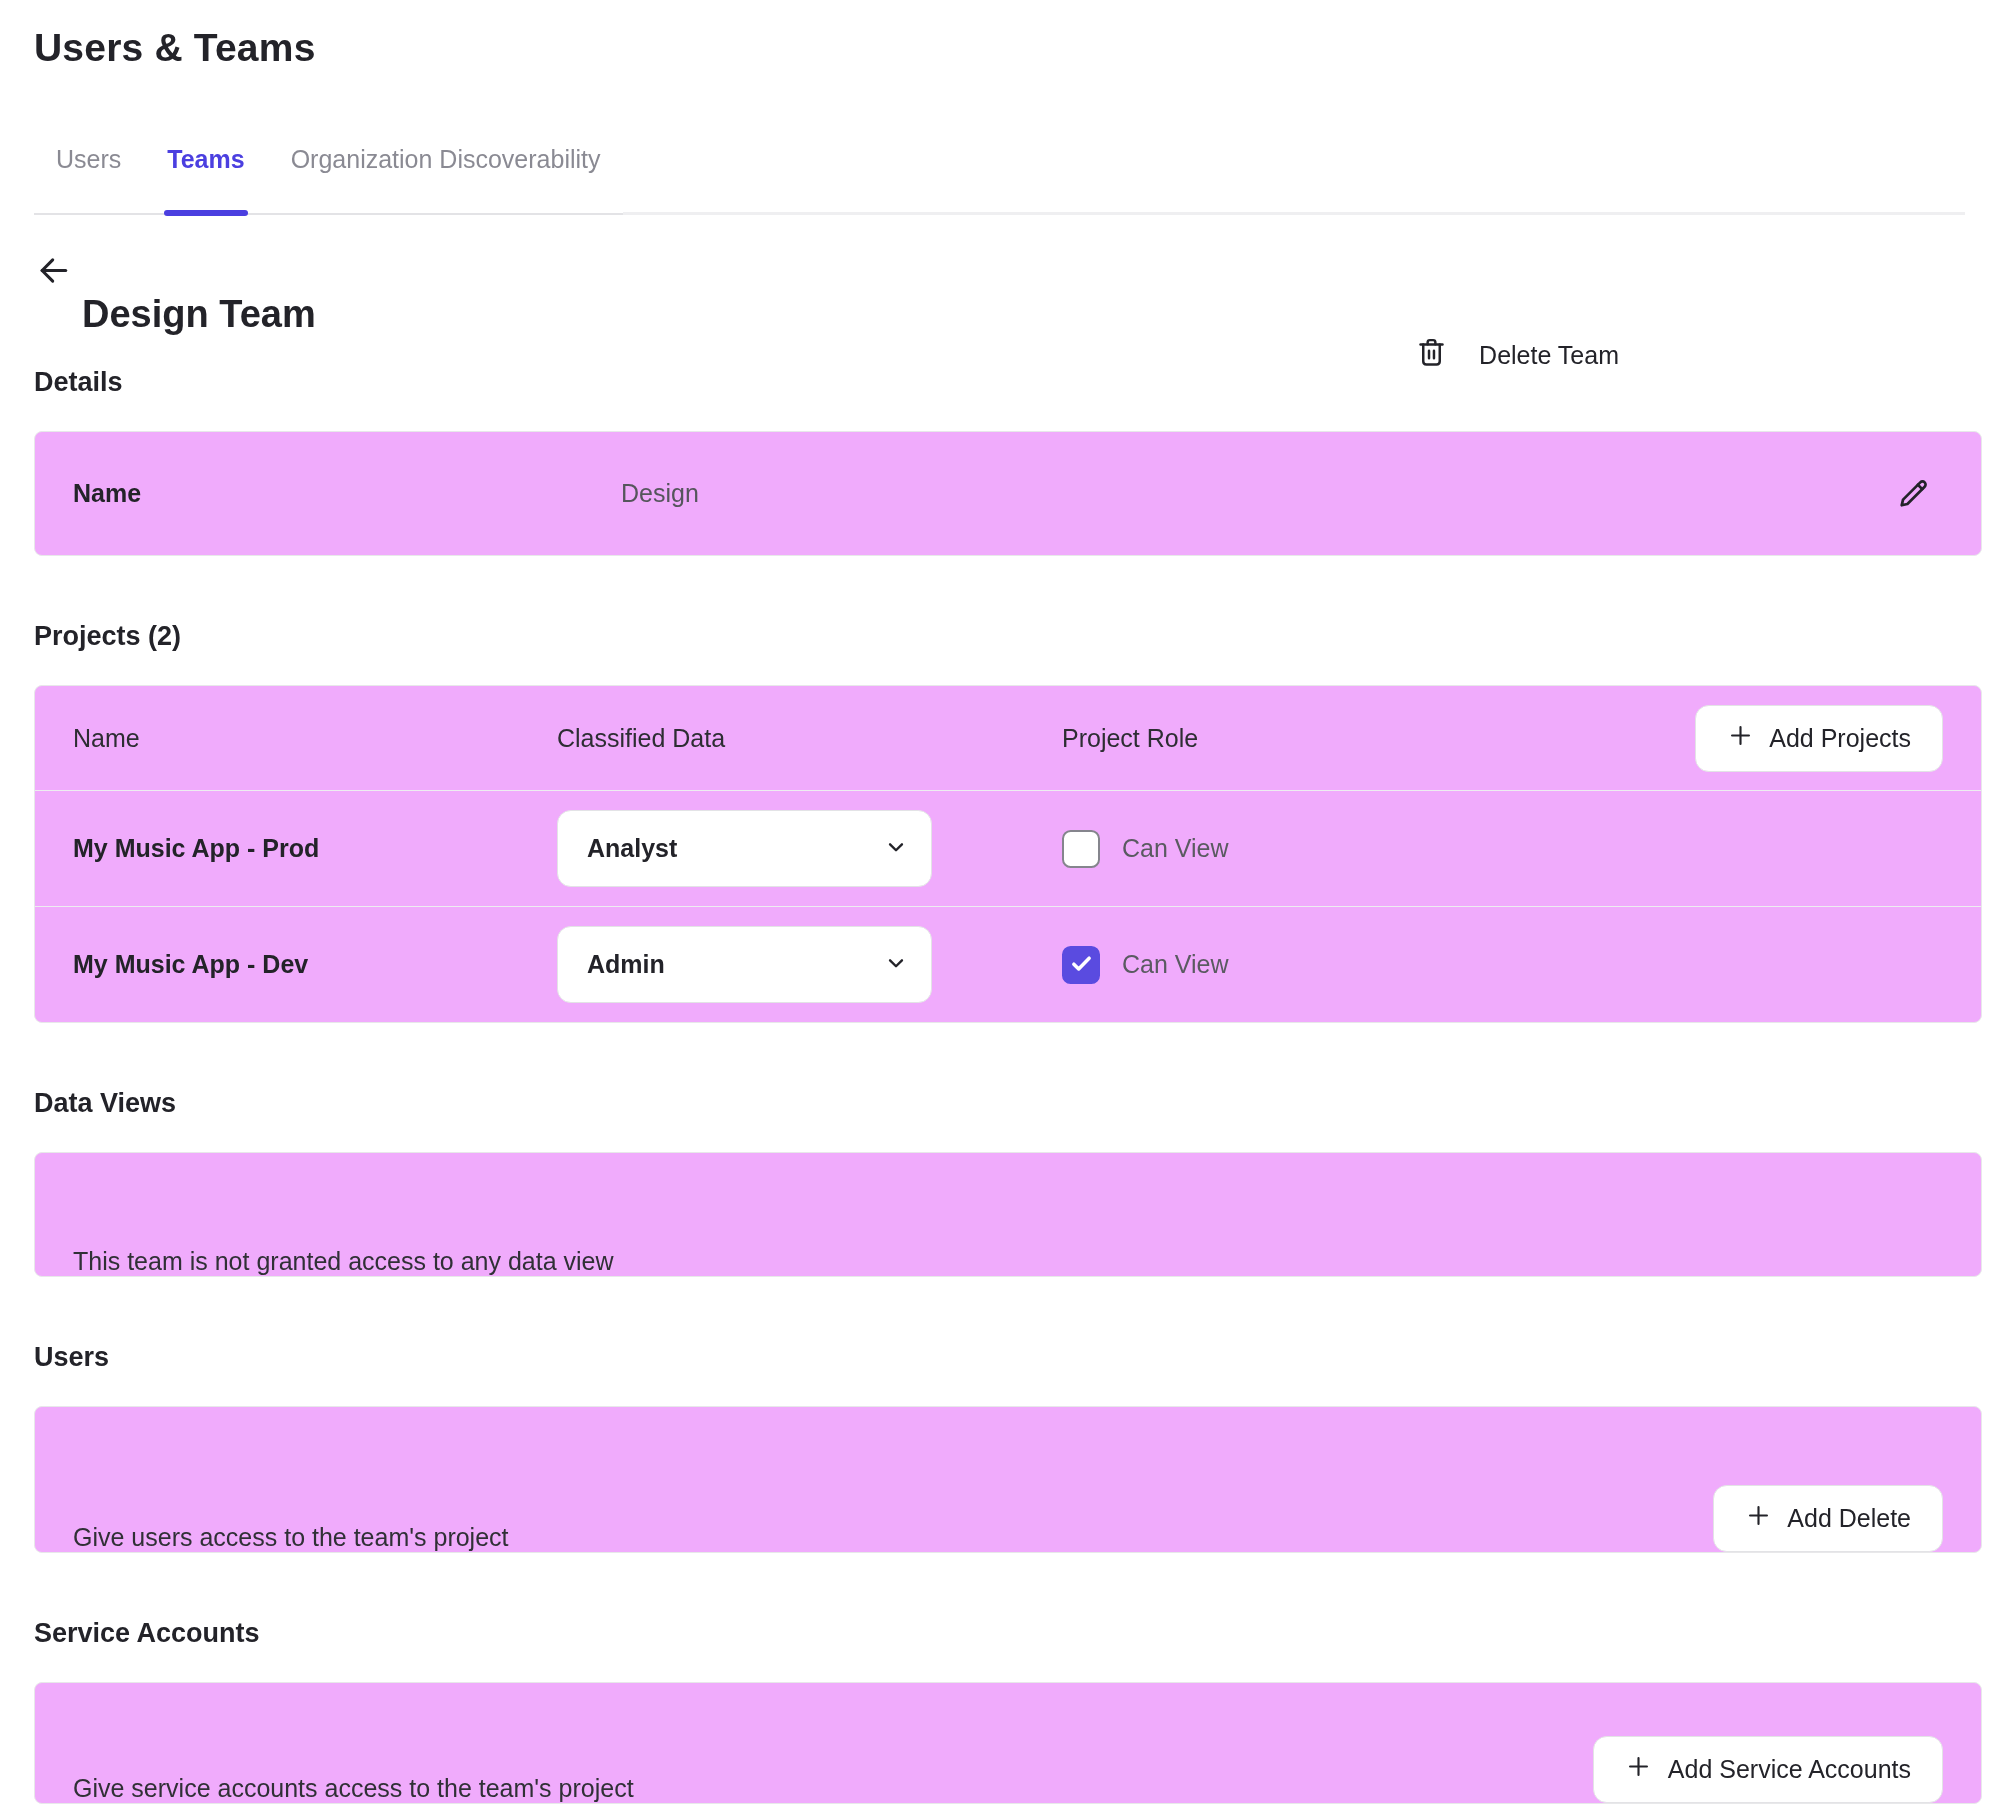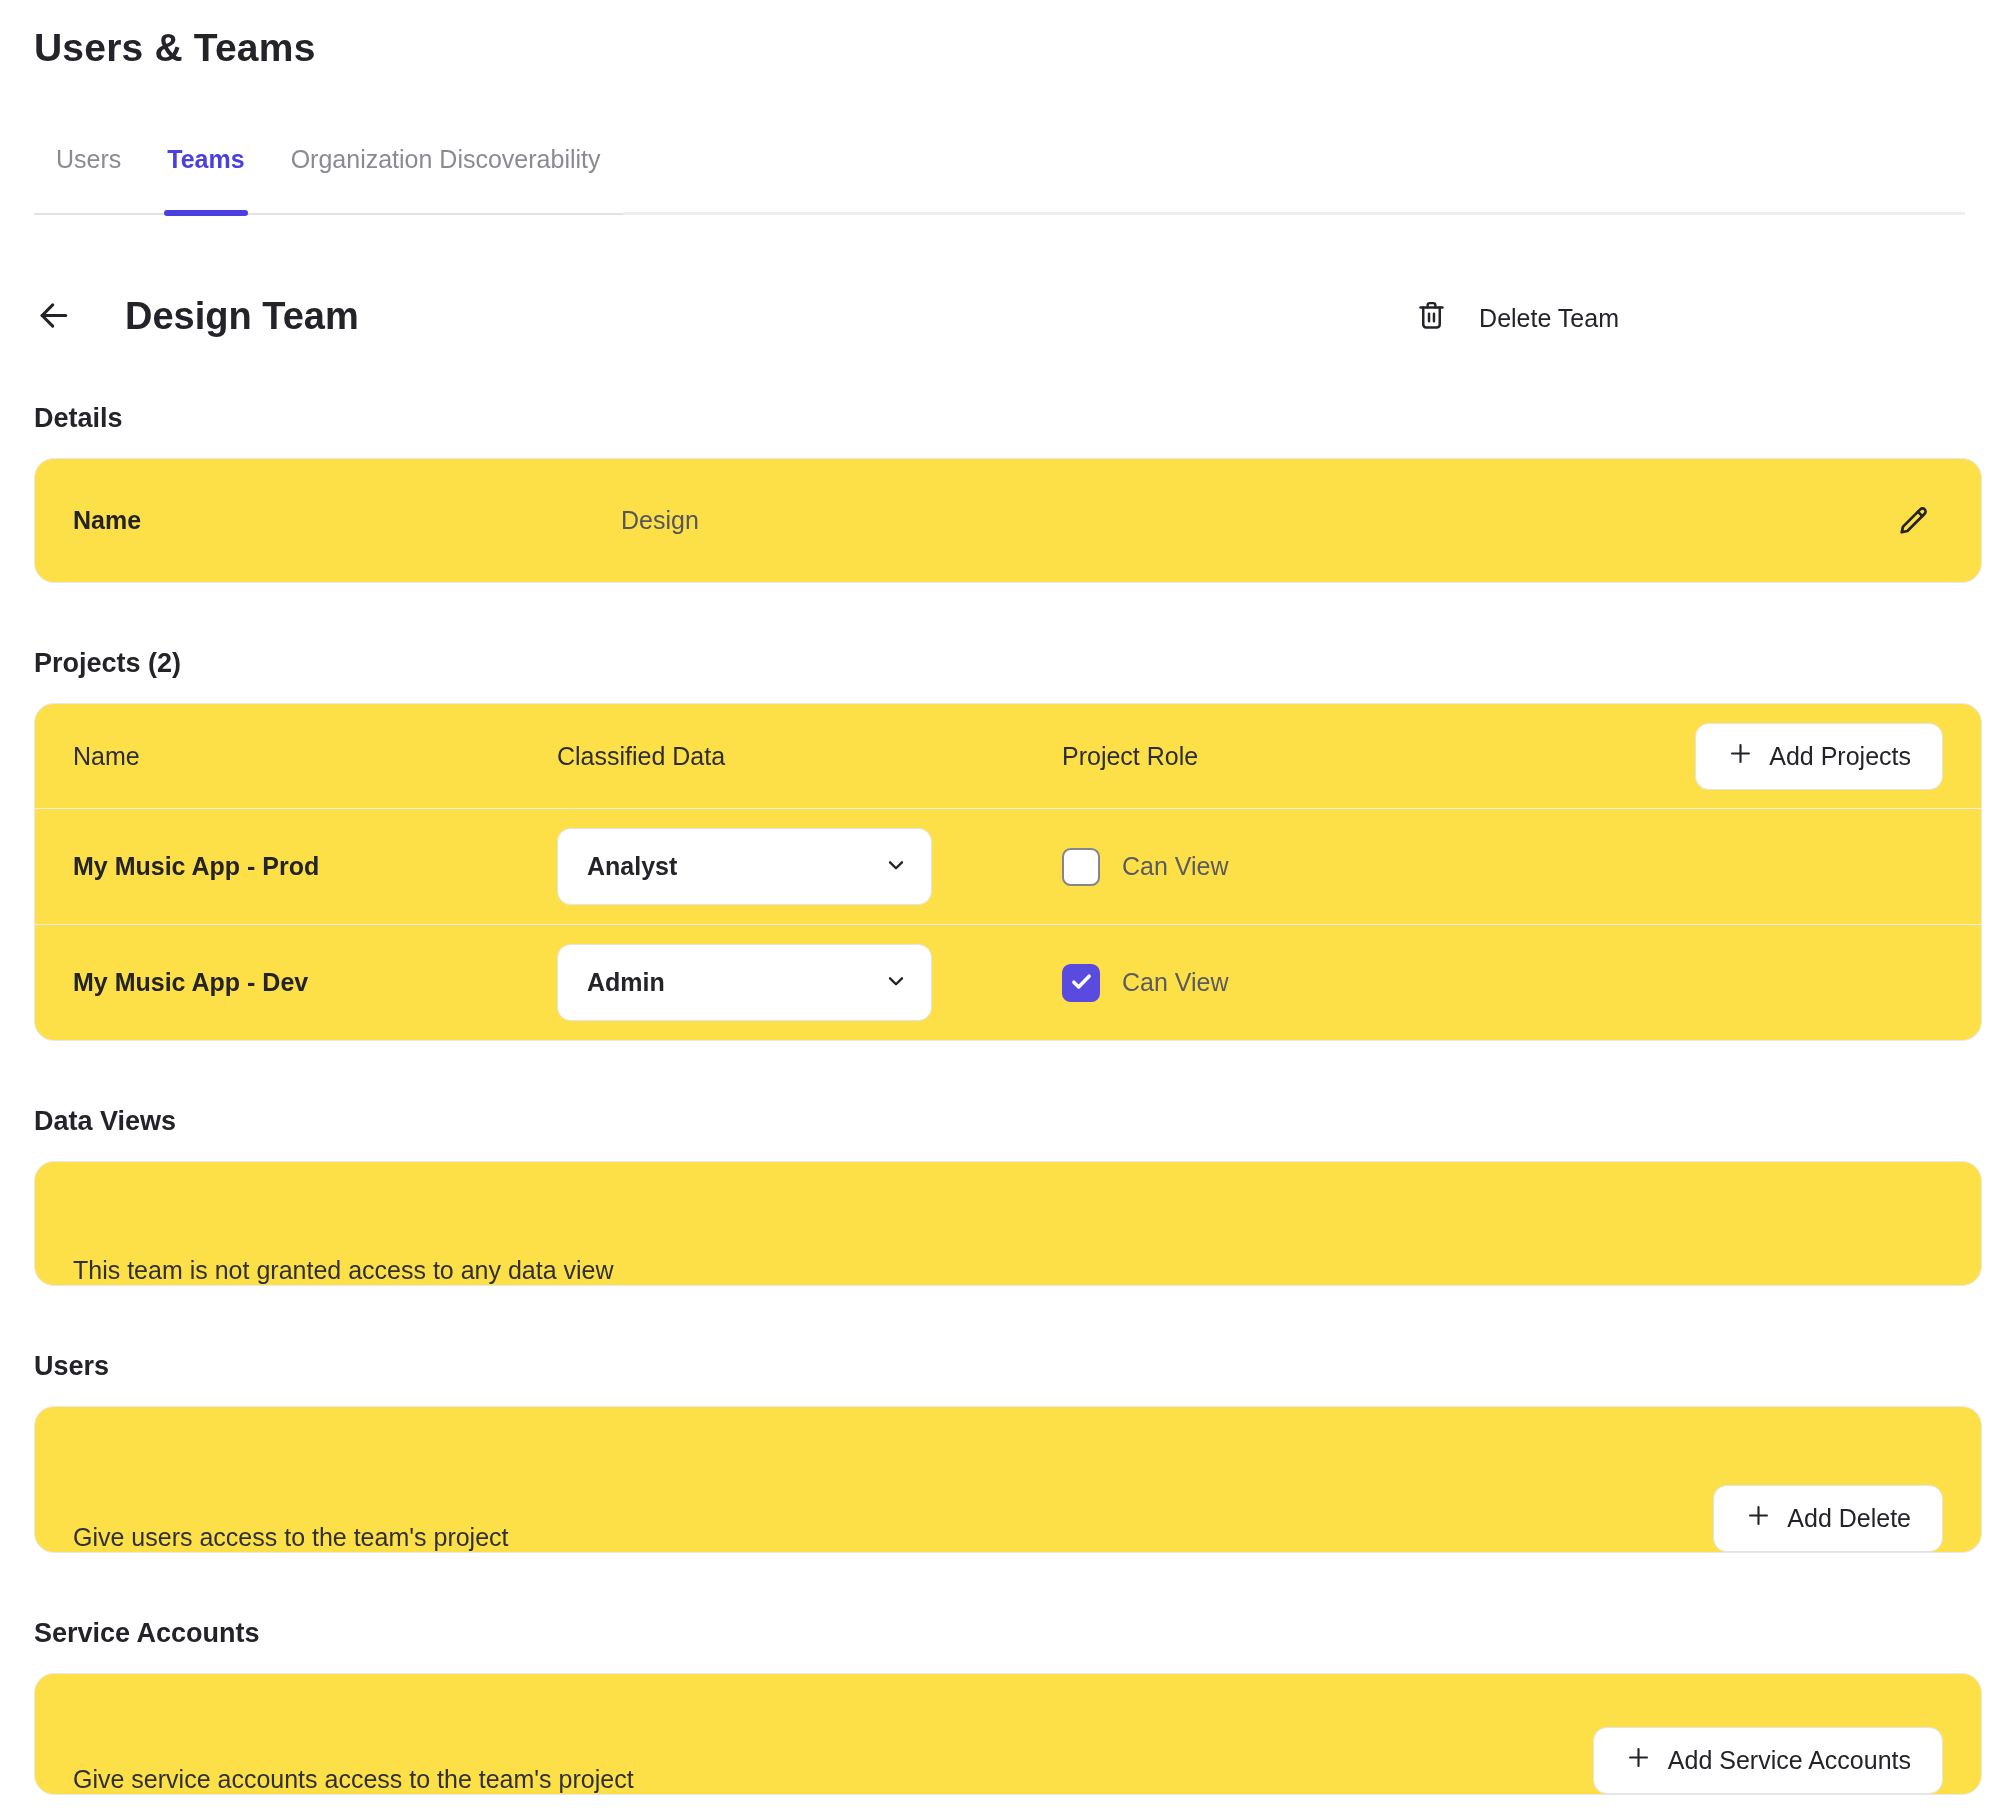--- a/index.html
+++ b/index.html
@@ -23,35 +23,35 @@
   .tabs { display: flex; gap: 46px; width: fit-content; padding: 0 31px 0 22px;
           border-bottom: 2.6px solid #e3e3e6; }
   .tab { position: relative; font-size: 25px; color: #8a8a93; padding-bottom: 39px; cursor: pointer; }
   .tab.active { color: #4b3fe0; font-weight: 600; }
   .tab.active::after {
     content: ""; position: absolute; left: -3.4px; right: -3.4px; bottom: -2.6px;
     height: 6px; border-radius: 3.4px; background: #4b3fe0;
   }
 
   
-  .team-header { display: flex; align-items: flex-end; margin-top: 72px; height: 51px; }
+  .team-header { display: flex; align-items: flex-start; margin-top: 36px; height: 51px; flex-direction: column; }
   .back-btn { width: 43px; height: 43px; display: flex; align-items: center; cursor: pointer; color: #232329; }
   .back-btn svg { width: 39px; height: 39px; }
   .team-title { font-size: 38px; font-weight: 700; margin-left: 48px; color: #232329; }
   .delete-btn { margin-left: auto; margin-right: 17px; display: flex; align-items: center; gap: 31px;
                 font-size: 25px; font-weight: 500; color: #232329; cursor: pointer; background: none; border: none;
                 font-family: inherit; }
   .delete-btn svg { width: 33px; height: 33px; }
 
   
   .section-heading { font-size: 27px; font-weight: 700; color: #232329; margin-top: 65px; }
 
   
-  .card { margin-top: 24px; width: 1948px; background: #fde047;
-          border: 1.7px solid #e8e8ea; border-radius: 20px; }
+  .card { margin-top: 33px; width: 1948px; background: #f0abfc;
+          border: 1.7px solid #e8e8ea; border-radius: 8px; }
 
   
   .details-card { position: relative; height: 125px; display: flex; align-items: center; padding: 0 38px; }
   .details-label { font-size: 25px; font-weight: 600; color: #232329; }
   .details-value { position: absolute; left: 586px; font-size: 25px; color: #55555c; }
   .edit-btn { position: absolute; right: 48px; background: none; border: none; cursor: pointer; color: #232329;
               width: 38px; height: 38px; padding: 0; }
   .edit-btn svg { width: 36px; height: 36px; }
 
   

